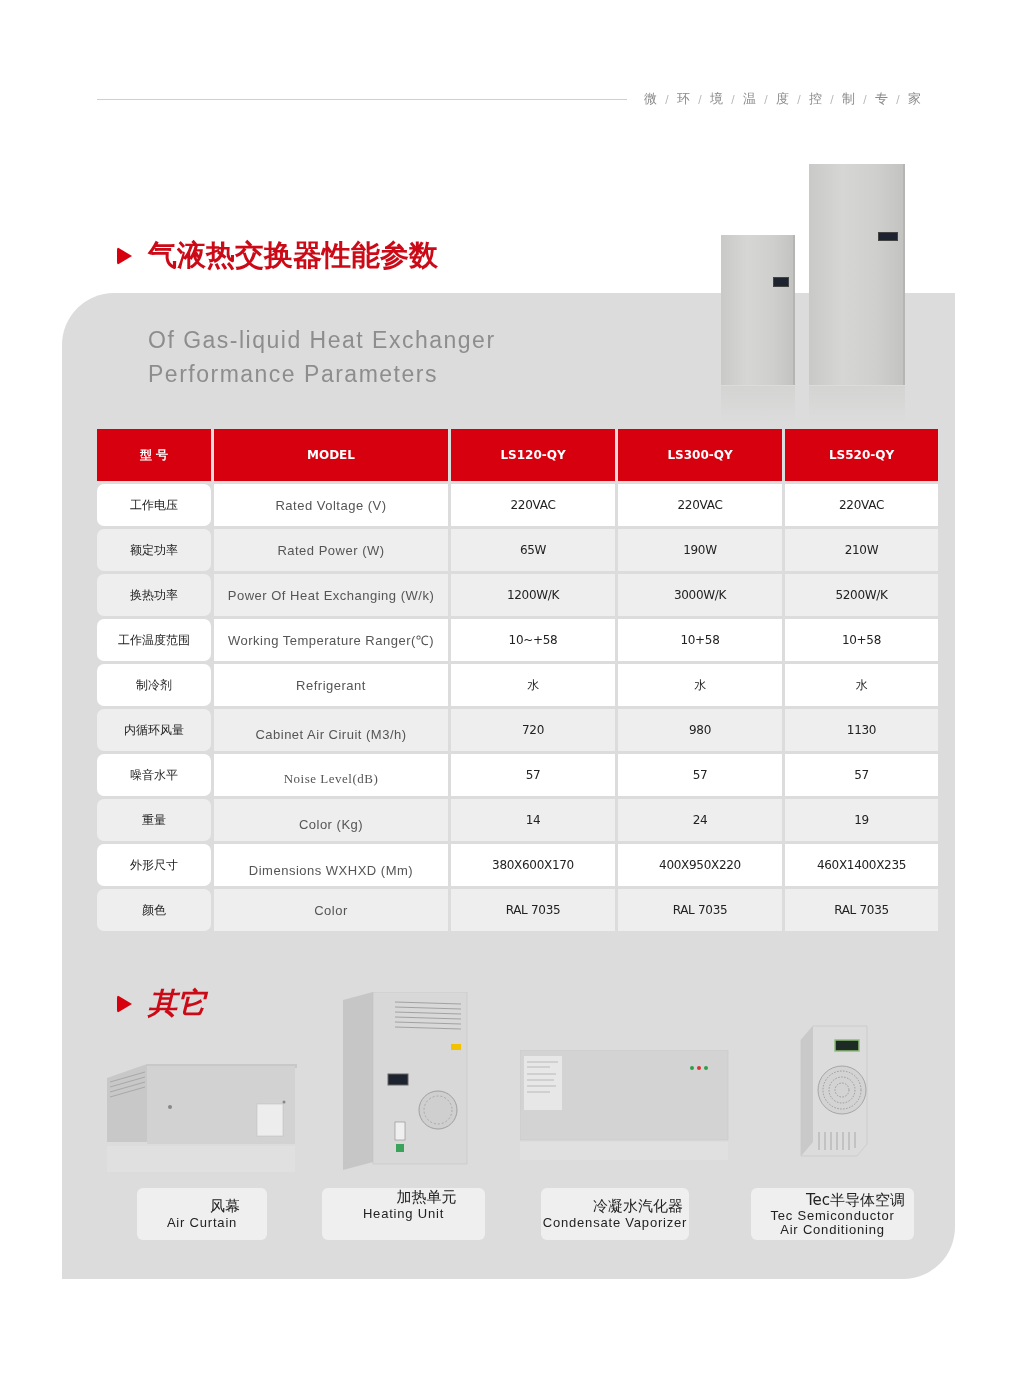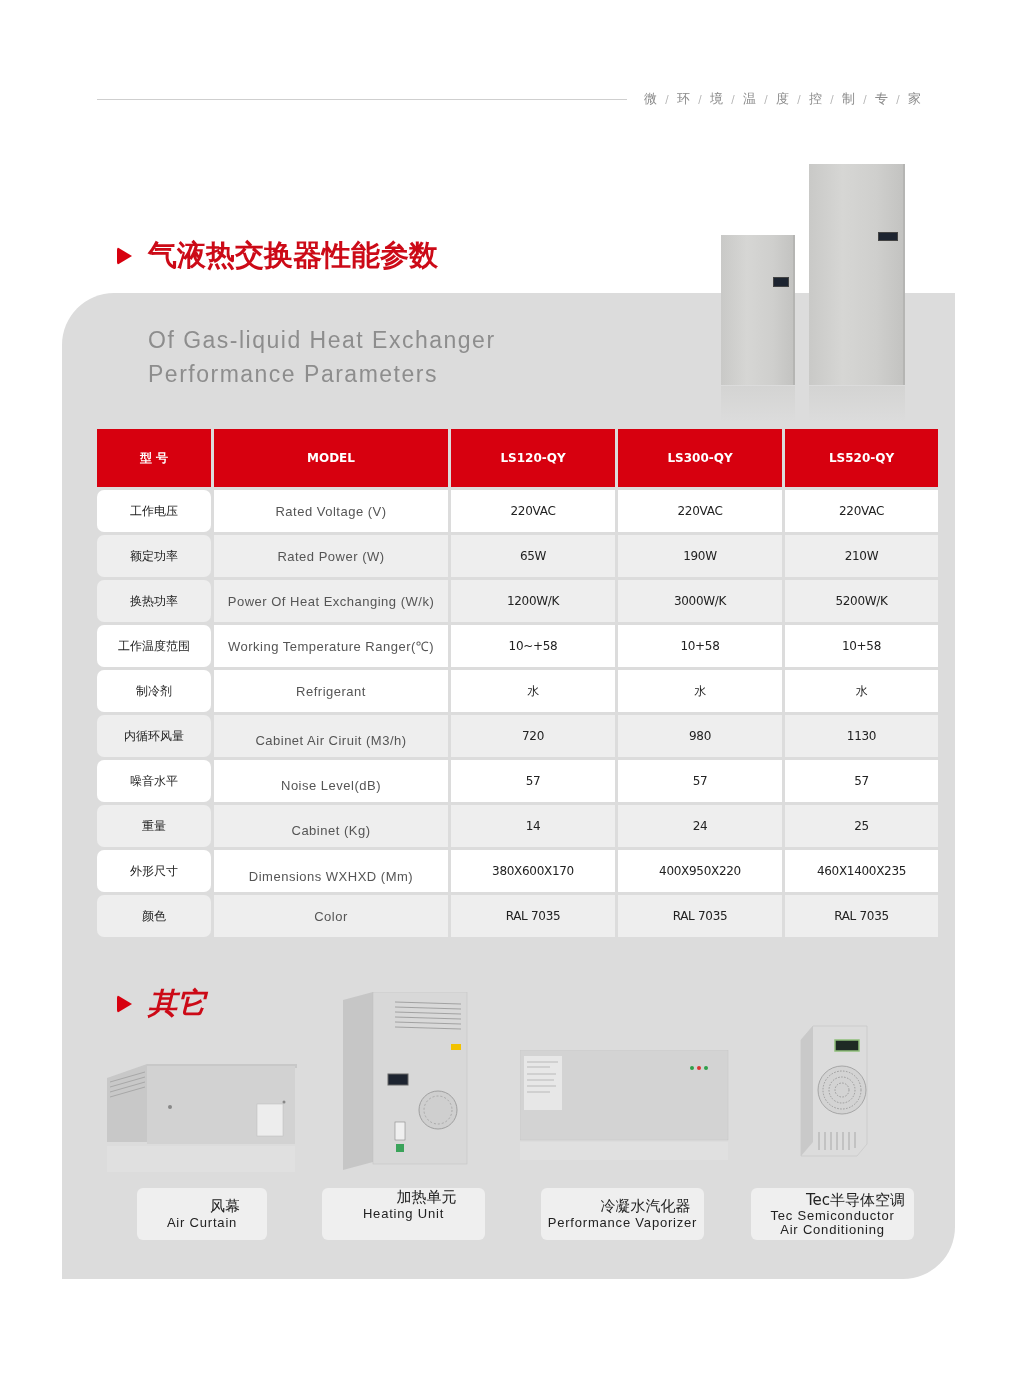--- a/index.html
+++ b/index.html
@@ -29,21 +29,21 @@
 
     
     .cab { position: absolute; background: linear-gradient(90deg, #c9c9c7 0%, #d6d6d4 35%, #cfcfcd 70%, #c2c2c0 100%);
            box-shadow: inset -2px 0 0 #b5b5b3; }
     .cab .disp { position: absolute; background: #1d2430; border: 1px solid #444; }
     .cab-reflect { position: absolute; background: linear-gradient(180deg, rgba(205,205,203,0.55), rgba(220,220,220,0)); }
 
     
     .spec-table { position: absolute; left: 97px; top: 429px; width: 832px; border-collapse: separate; border-spacing: 3px;
                   margin-left: -3px; margin-top: -3px; table-layout: fixed; }
-    .spec-table th { background: #d7000f; color: #ffffff; font-weight: bold; font-size: 12px; height: 58px; text-align: center;
+    .spec-table th { background: #d7000f; color: #ffffff; font-weight: bold; font-size: 12px; height: 52px; text-align: center;
                      font-family: "DejaVu Sans", sans-serif; }
     .spec-table td { height: 42px; text-align: center; font-size: 12px; color: #222; font-family: "DejaVu Sans", sans-serif; }
     .spec-table td.en { font-family: "Liberation Sans", sans-serif; font-size: 13px; color: #555; letter-spacing: 0.5px; }
     .spec-table td.zh { color: #222; font-size: 12px; border-radius: 7px; }
     .spec-table td.val { font-size: 12px; letter-spacing: -0.3px; }
     .spec-table tr.w td { background: #ffffff; }
     .spec-table tr.g td { background: #eeeeee; }
 
     
     .prod { position: absolute; }
@@ -150,31 +150,31 @@
     </tr>
     <tr class="g">
       <td class="zh">内循环风量</td>
       <td class="en" style="padding-top:8px;">Cabinet Air Ciruit (M3/h)</td>
       <td class="val">720</td>
       <td class="val">980</td>
       <td class="val">1130</td>
     </tr>
     <tr class="w">
       <td class="zh">噪音水平</td>
-      <td class="en" style="padding-top:8px;">Noise Level(dB)</td>
+      <td class="en" style="padding-top:8px;font-family:Liberation Serif, serif;">Noise Level(dB)</td>
       <td class="val">57</td>
       <td class="val">57</td>
       <td class="val">57</td>
     </tr>
     <tr class="g">
       <td class="zh">重量</td>
-      <td class="en" style="padding-top:8px;">Cabinet (Kg)</td>
+      <td class="en" style="padding-top:8px;">Color (Kg)</td>
       <td class="val">14</td>
       <td class="val">24</td>
-      <td class="val">25</td>
+      <td class="val">19</td>
     </tr>
     <tr class="w">
       <td class="zh">外形尺寸</td>
       <td class="en" style="padding-top:10px;">Dimensions WXHXD (Mm)</td>
       <td class="val">380X600X170</td>
       <td class="val">400X950X220</td>
       <td class="val">460X1400X235</td>
     </tr>
     <tr class="g">
       <td class="zh">颜色</td>
@@ -270,21 +270,21 @@
 </div>
 
 <div class="prod-label" style="left:137px; top:1188px; width:130px; height:52px; padding-top:9px;">
   <span class="zh">风幕</span>
   <span class="en">Air Curtain</span>
 </div>
 <div class="prod-label" style="left:322px; top:1188px; width:163px; height:52px; ">
   <span class="zh">加热单元</span>
   <span class="en">Heating Unit</span>
 </div>
-<div class="prod-label" style="left:541px; top:1188px; width:163px; height:52px; padding-top:9px;">
+<div class="prod-label" style="left:541px; top:1188px; width:148px; height:52px; padding-top:9px;">
   <span class="zh">冷凝水汽化器</span>
-  <span class="en">Performance Vaporizer</span>
+  <span class="en">Condensate Vaporizer</span>
 </div>
 <div class="prod-label" style="left:751px; top:1188px; width:163px; height:52px; padding-top:4px;">
   <span class="zh" style="font-size:15px; line-height:17px;">Tec半导体空调</span>
   <span class="en" style="line-height:14px;">Tec Semiconductor</span>
   <span class="en" style="line-height:14px;">Air Conditioning</span>
 </div>
 
 </body></html>

